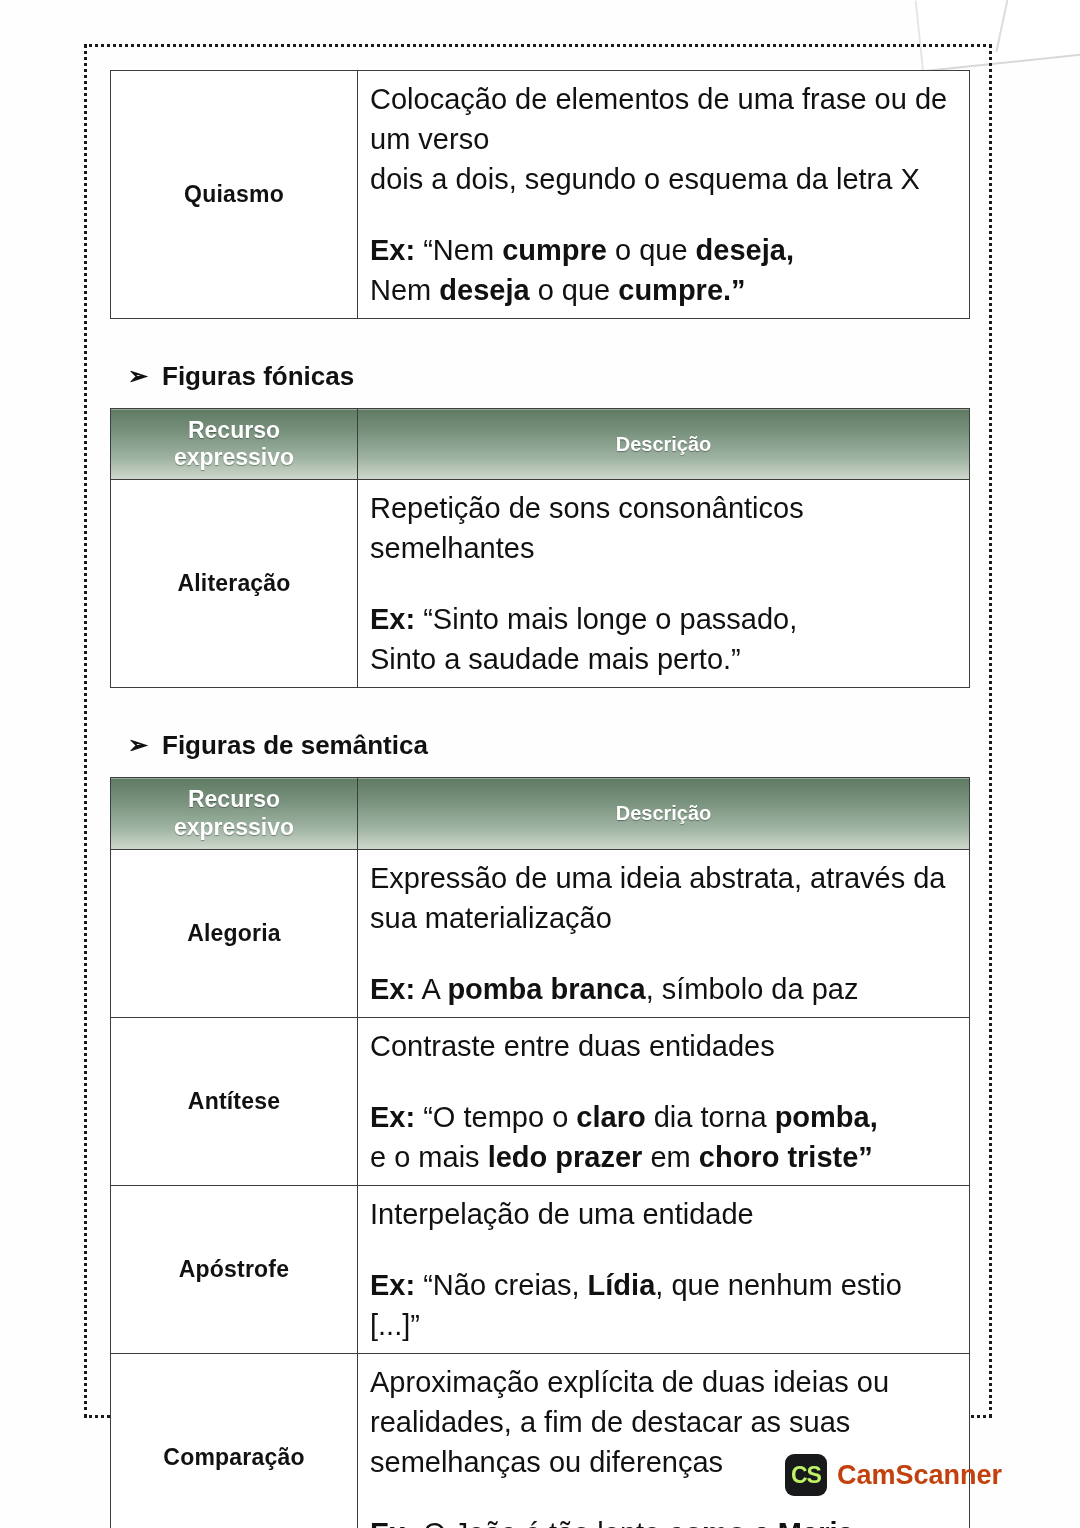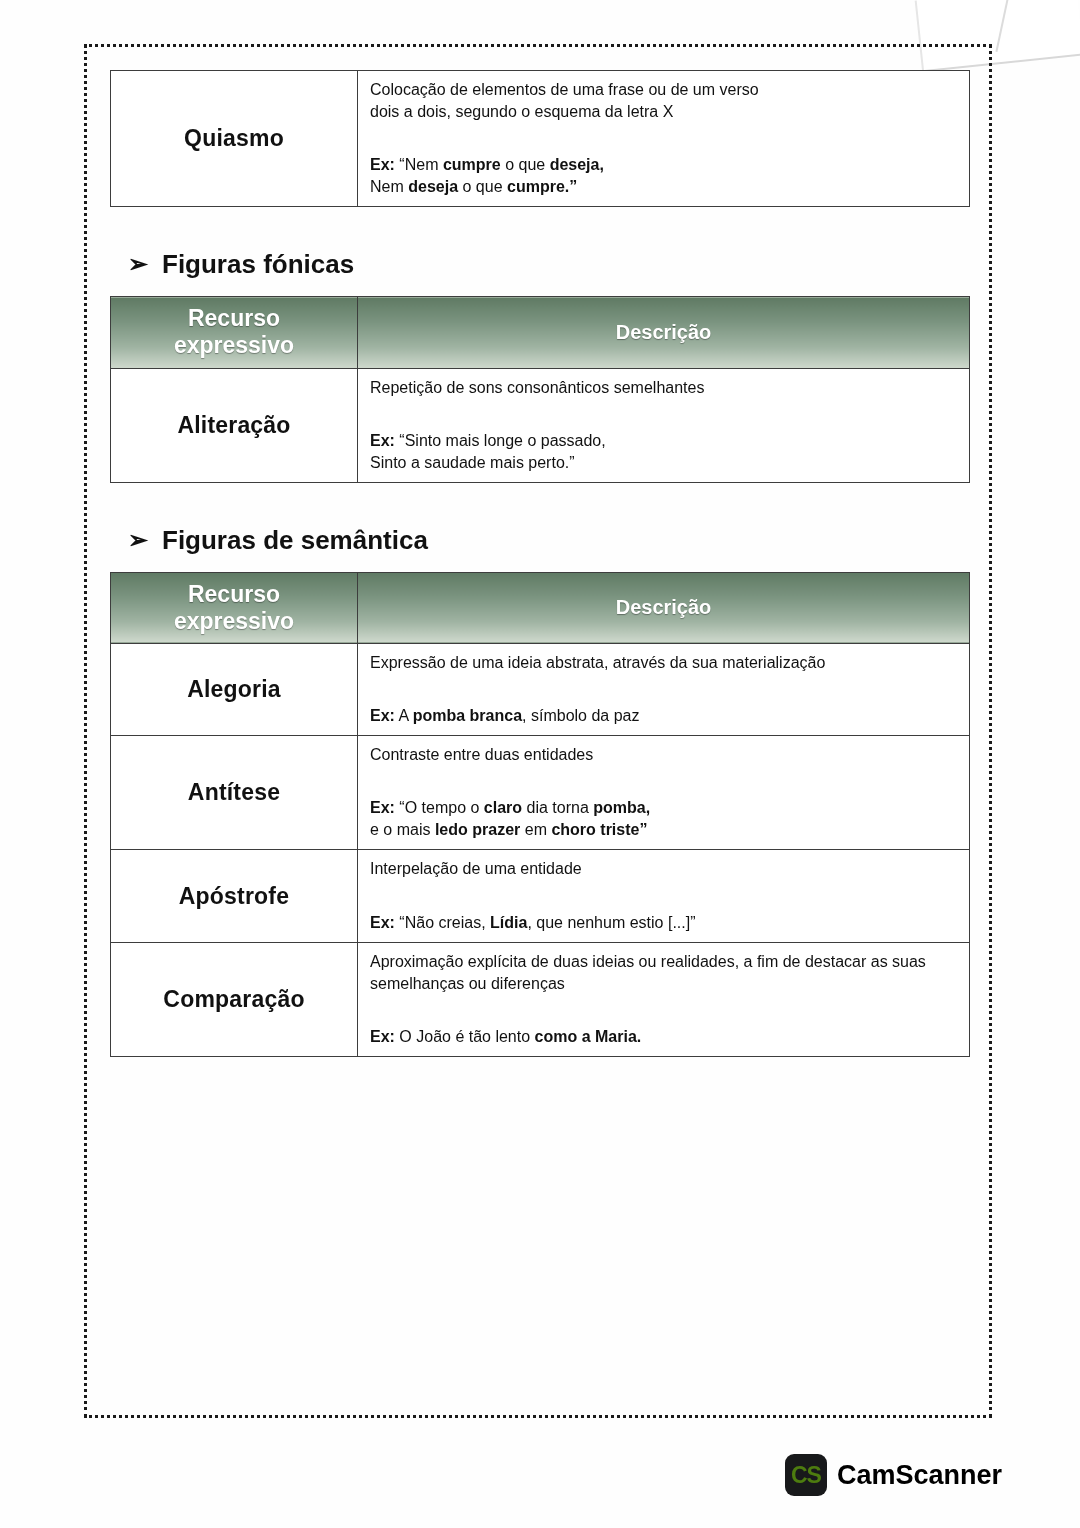--- a/index.html
+++ b/index.html
@@ -78,21 +78,21 @@
     padding: 8px 12px;
   }
   td.term {
     width: 222px;
     text-align: center;
     font-weight: bold;
     font-size: 23px;
     letter-spacing: .2px;
   }
   td.desc {
-    font-size: 16px;
+    font-size: 29px;
     line-height: 1.38;
     font-weight: 400;
   }
   td.desc .ex {
     display: block;
     margin-top: 31px;
   }
   td.desc .line2 { display: block; }
   .justify { text-align: justify; }
   b { font-weight: bold; }
@@ -137,31 +137,31 @@
     bottom: 32px;
     display: flex;
     align-items: center;
     gap: 10px;
   }
   .cs-logo {
     width: 42px;
     height: 42px;
     border-radius: 9px;
     background: #18191b;
-    color: #4d7c0f;
+    color: #bef264;
     font-weight: bold;
     font-size: 23px;
     display: flex;
     align-items: center;
     justify-content: center;
     letter-spacing: -1px;
   }
   .cs-text {
     font-size: 27px;
-    color: #000000;
+    color: #c2410c;
     font-weight: 600;
   }
 </style>
 </head>
 <body>
 
 <div class="page">
 
   <div class="corner-fold"></div>
   <div class="corner-fold2"></div>

